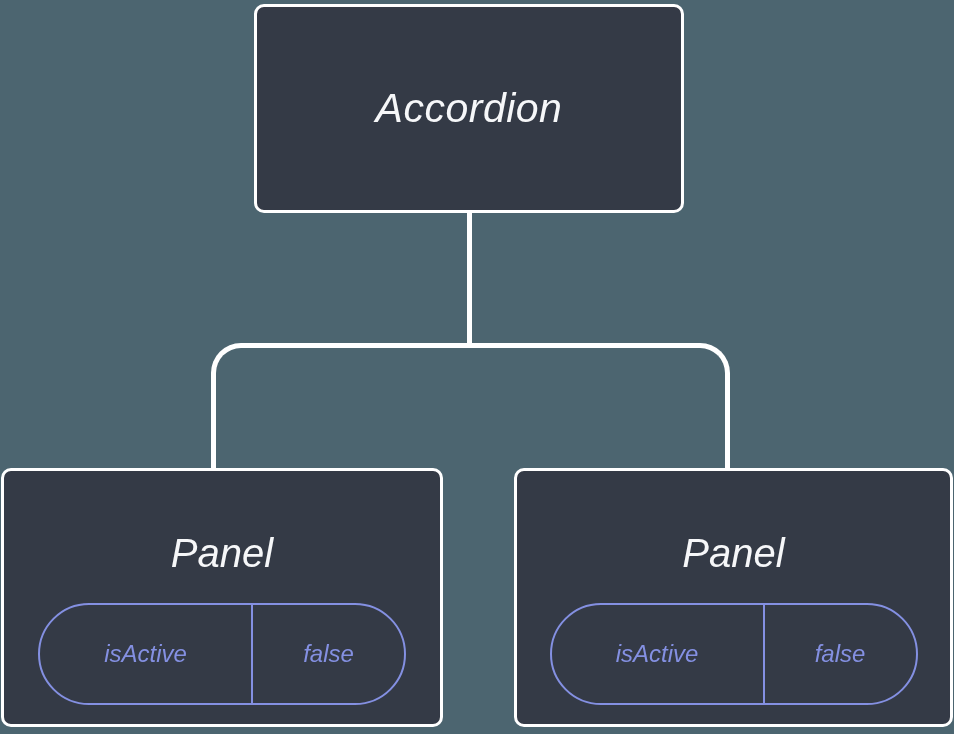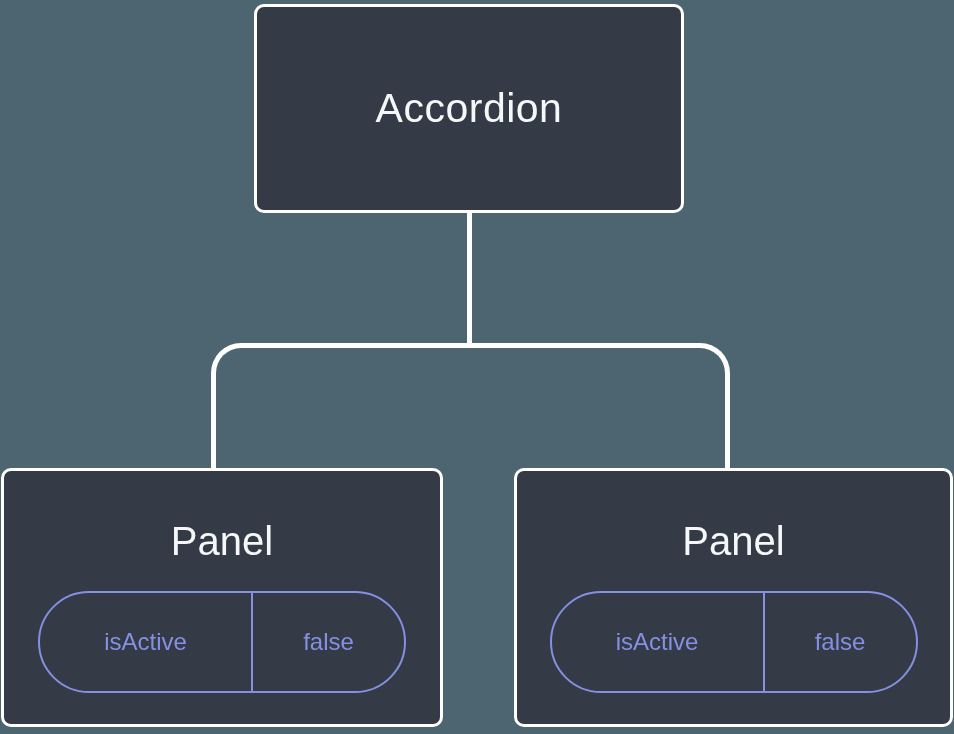--- a/index.html
+++ b/index.html
@@ -18,20 +18,21 @@
     background: var(--background);
     overflow: hidden;
     font-family: "Liberation Sans", sans-serif;
   }
   .card {
     position: absolute;
     background: var(--card-fill);
     border: 3px solid var(--card-border);
     border-radius: 10px;
     box-sizing: border-box;
+    font-style: italic;
   }
   .root-card {
     left: 254px; top: 4px;
     width: 430px; height: 209px;
     display: flex; align-items: center; justify-content: center;
   }
   .node-label {
     color: var(--card-text);
     font-size: 41px;
     letter-spacing: 0.5px;
@@ -49,21 +50,21 @@
     width: 519px; height: 126px;
     border: 5px solid var(--connector);
     border-bottom: none;
     border-radius: 30px 30px 0 0;
     box-sizing: border-box;
   }
   .panel {
     display: flex;
     flex-direction: column;
     align-items: center;
-    padding-top: 46px;
+    padding-top: 58px;
   }
   .panel-left  { left: 1px;   top: 468px; width: 442px; height: 259px; }
   .panel-right { left: 514px; top: 468px; width: 439px; height: 259px; }
   .panel-title {
     color: var(--card-text);
     font-size: 40px;
     line-height: 48px;
     font-weight: 400;
   }
   .state-pill {

